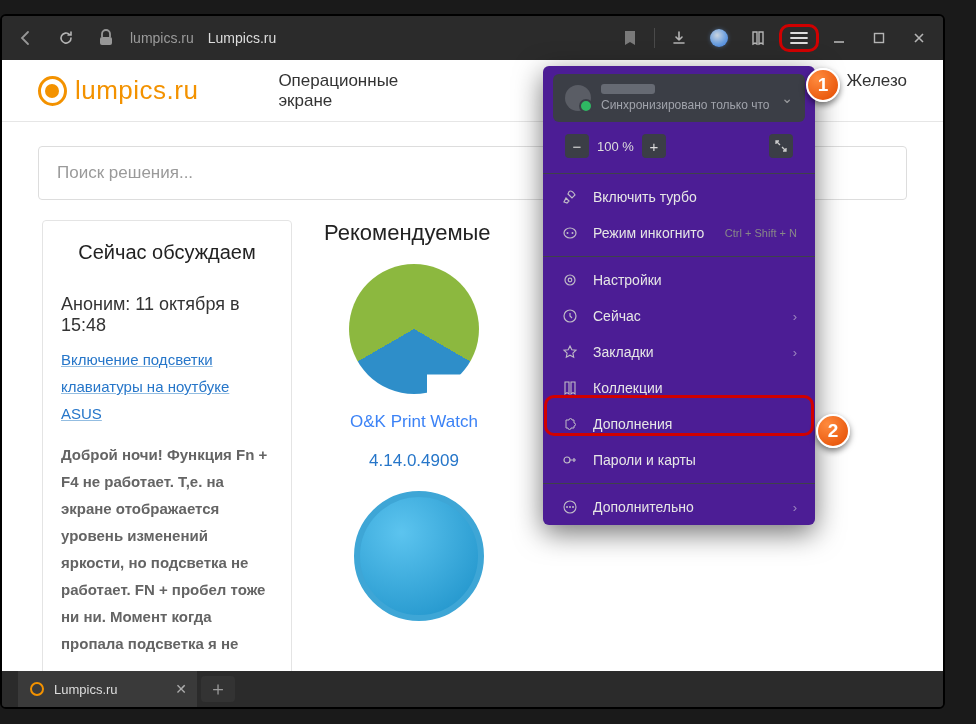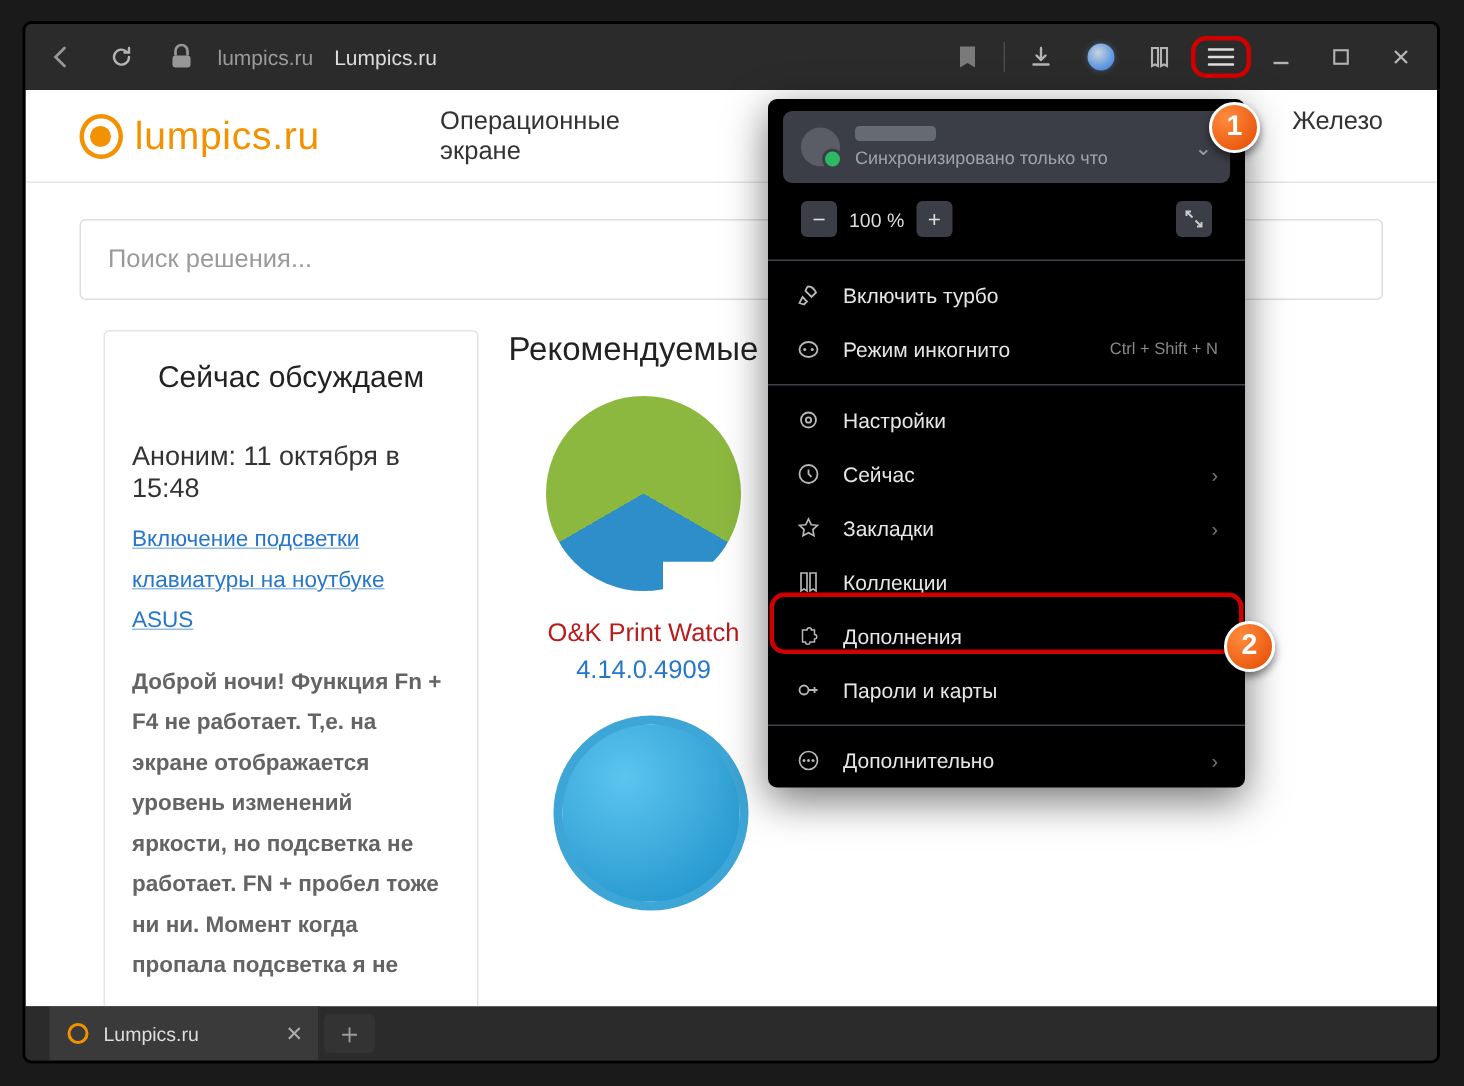--- a/index.html
+++ b/index.html
@@ -6,21 +6,21 @@
 body {
   font-family: -apple-system, 'Segoe UI', Arial, sans-serif;
   background: #1a1a1a;
   width: 976px;
   height: 724px;
   overflow: hidden;
   position: relative;
 }
 .frame {
   position: absolute;
-  left: 15px; top: 14px;
+  left: 0; top: 14px;
   width: 945px; height: 695px;
   border: 2px solid #000;
   border-radius: 6px;
   overflow: hidden;
   background: #2b2b2b;
 }
 .toolbar {
   height: 44px;
   background: #2b2b2b;
   display: flex;
@@ -81,22 +81,22 @@
 .search-box {
   margin: 24px 36px 20px;
   border: 1px solid #ddd;
   border-radius: 4px;
   padding: 16px 18px;
   color: #9a9a9a;
   font-size: 17px;
 }
 .columns {
   display: flex;
-  gap: 20px;
-  padding: 0 52px;
+  gap: 32px;
+  padding: 0 40px;
 }
 .col-left {
   width: 250px;
   border: 1px solid #e4e4e4;
   border-radius: 4px;
   padding: 20px 18px;
 }
 .col-left h2 {
   font-size: 20px;
   font-weight: 400;
@@ -110,22 +110,22 @@
 .col-right { flex: 1; }
 .col-right h2 { font-size: 22px; font-weight: 400; color: #222; margin-bottom: 18px; }
 .rec-grid { display: flex; gap: 130px; }
 .rec-item { width: 180px; text-align: center; }
 .rec-icon1 {
   width: 130px; height: 130px; margin: 0 auto 18px;
   background: conic-gradient(from 0deg, #8cb83f 0 120deg, #2e8ec9 120deg 240deg, #8cb83f 240deg 360deg);
   border-radius: 50%;
   clip-path: polygon(0 0, 100% 0, 100% 85%, 60% 85%, 60% 100%, 0 100%);
 }
-.rec-name { color: #b91c1c; font-size: 17px; }
-.rec-ver { color: #2676c9; font-size: 17px; margin-top: 5px; }
+.rec-name { color: #3b82f6; font-size: 17px; }
+.rec-ver { color: #2676c9; font-size: 17px; margin-top: 19px; }
 .rec-icon2-blue {
   width: 130px; height: 130px;
   border-radius: 50%;
   background: radial-gradient(circle at 35% 30%, #5cc4ef, #1a8fc7);
   border: 6px solid #3ea6d6;
   position: relative;
   margin: 20px auto 0;
 }
 .rec-icon2-win {
   width: 120px; height: 120px;
@@ -172,22 +172,22 @@
   background: #333;
   margin-left: 3px;
   border-radius: 4px;
   align-self: center;
   height: 26px;
 }
 .dropdown {
   position: absolute;
   right: 128px;
   top: 50px;
-  width: 318px;
-  background: #000000;
+  width: 272px;
+  background: #4c1d95;
   border-radius: 6px;
   box-shadow: 0 8px 28px rgba(0,0,0,.55);
   color: #e6e6e6;
   font-size: 14px;
   overflow: hidden;
 }
 .dd-profile {
   background: #3b3e46;
   margin: 8px 10px 6px;
   border-radius: 6px;

